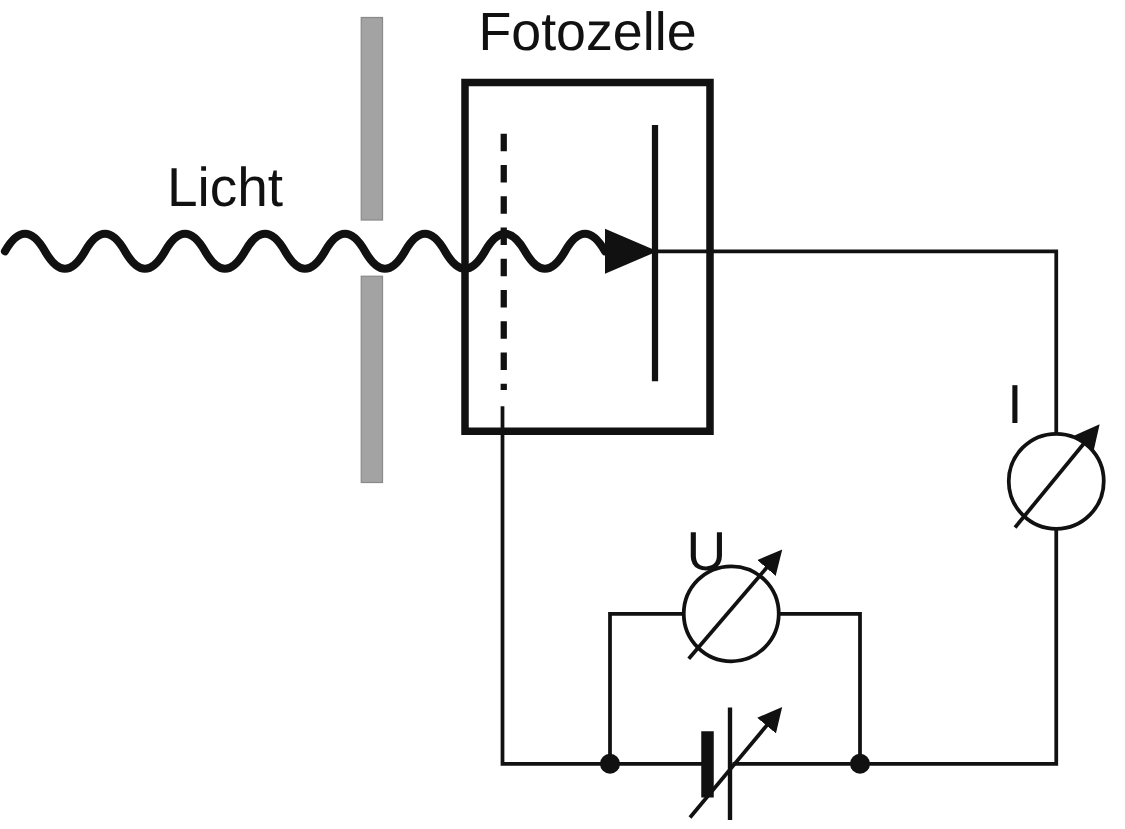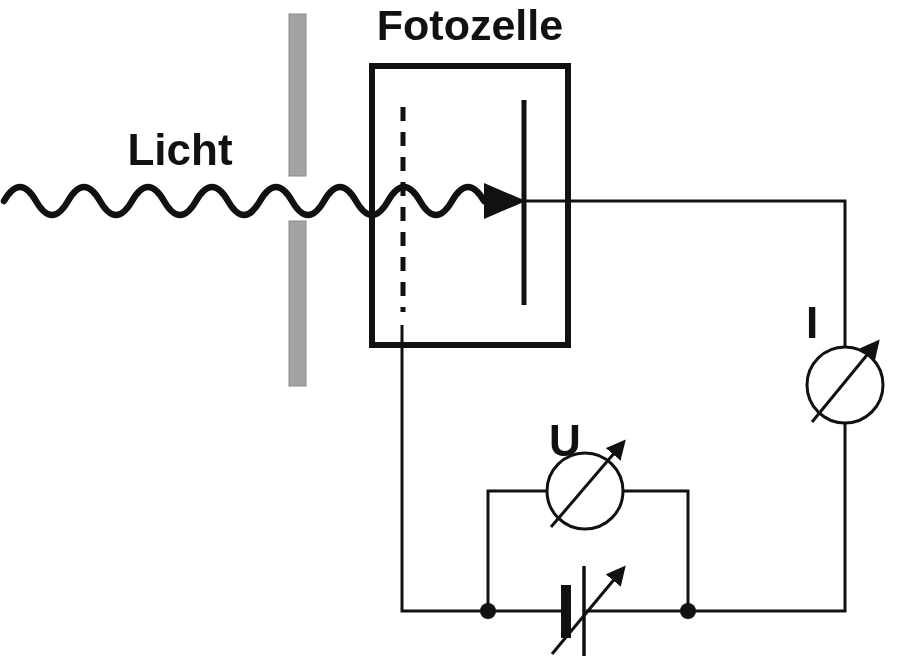--- a/index.html
+++ b/index.html
@@ -6,21 +6,20 @@
     margin: 0;
     padding: 0;
     background: #ffffff;
   }
   .stage {
     position: relative;
     width: 900px;
     height: 663px;
     background: var(--background, #ffffff);
     overflow: hidden;
-    font-weight: bold;
   }
   svg text {
     font-family: "Liberation Sans", sans-serif;
     fill: var(--line, #111111);
   }
   .label-lg { font-size: 44px; }
   .label-title { font-size: 43px; }
   .wire {
     stroke: var(--line, #111111);
     fill: none;

